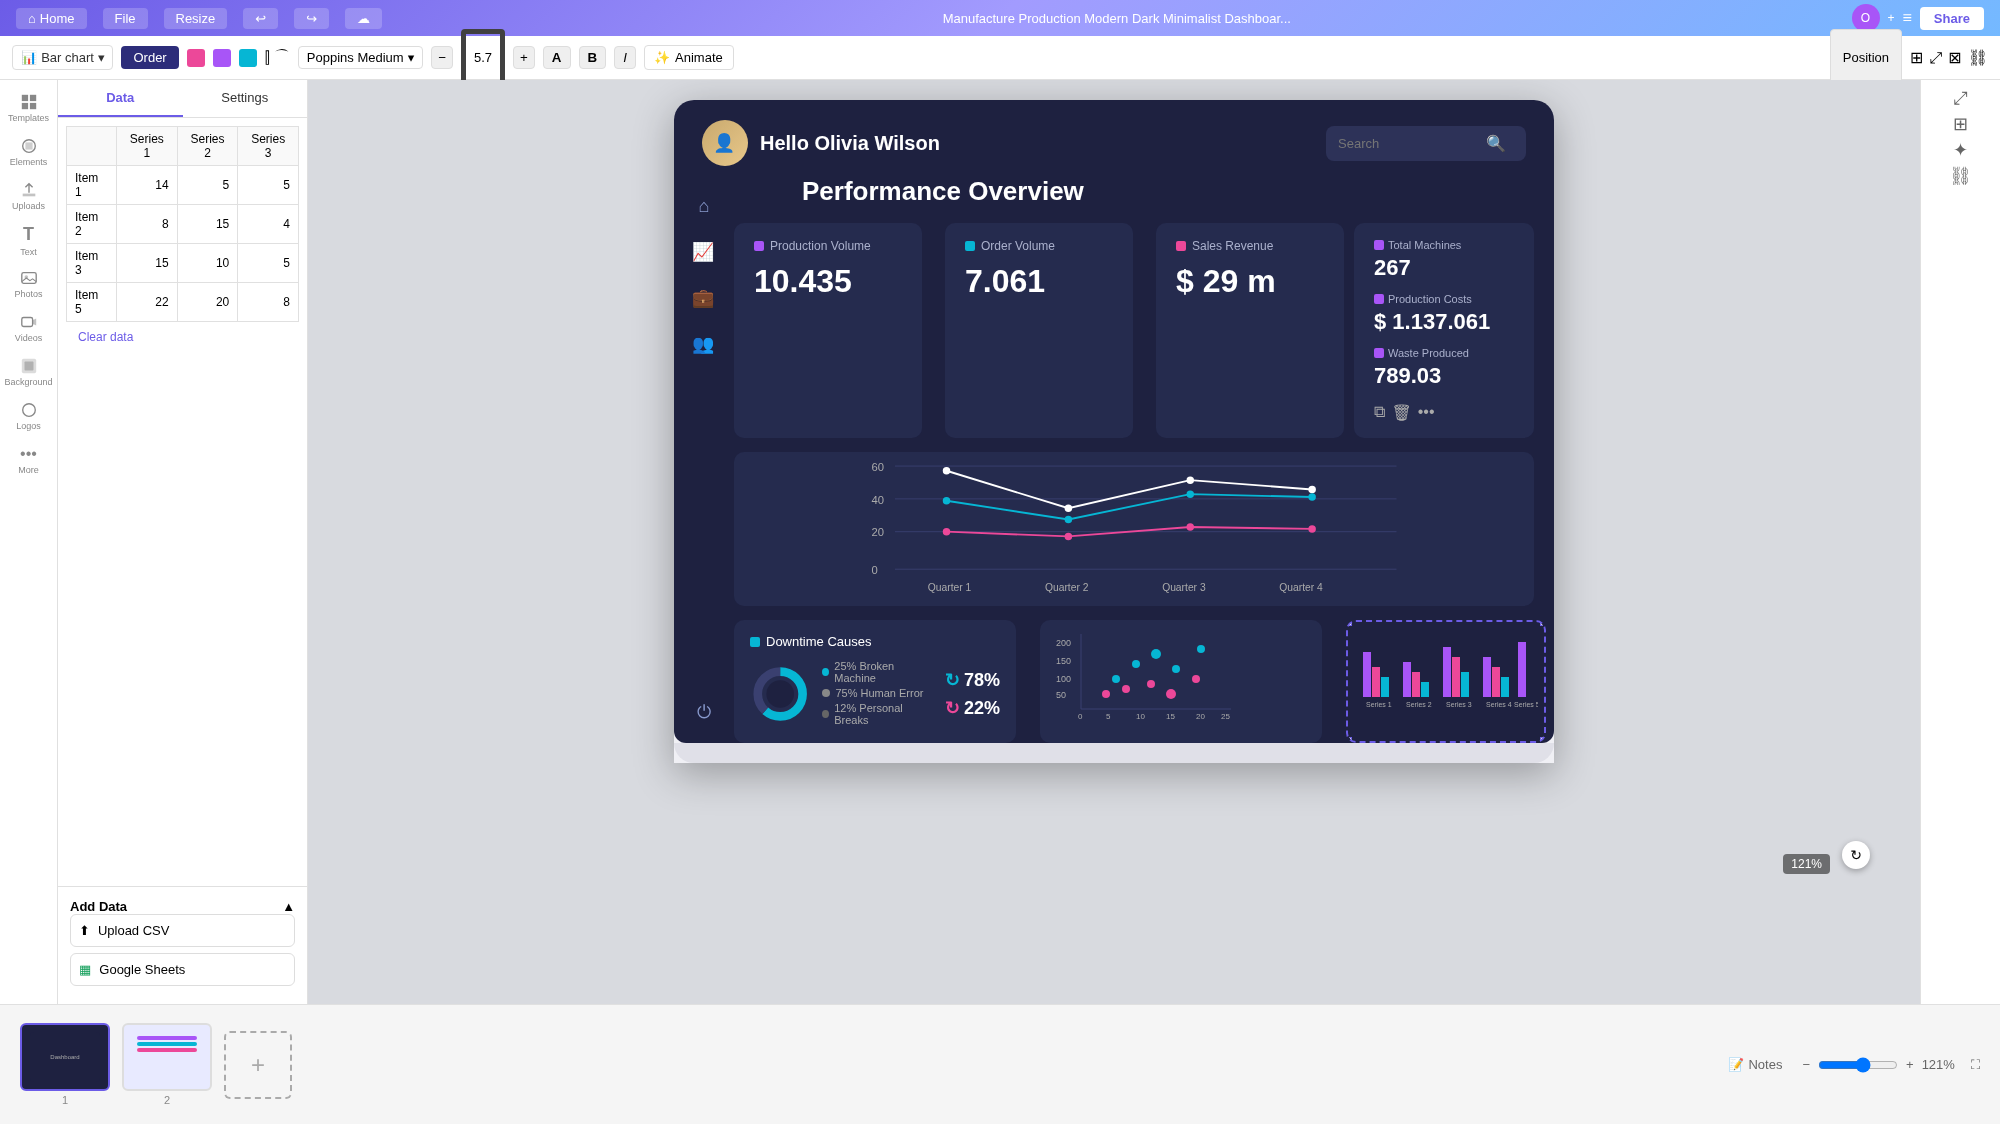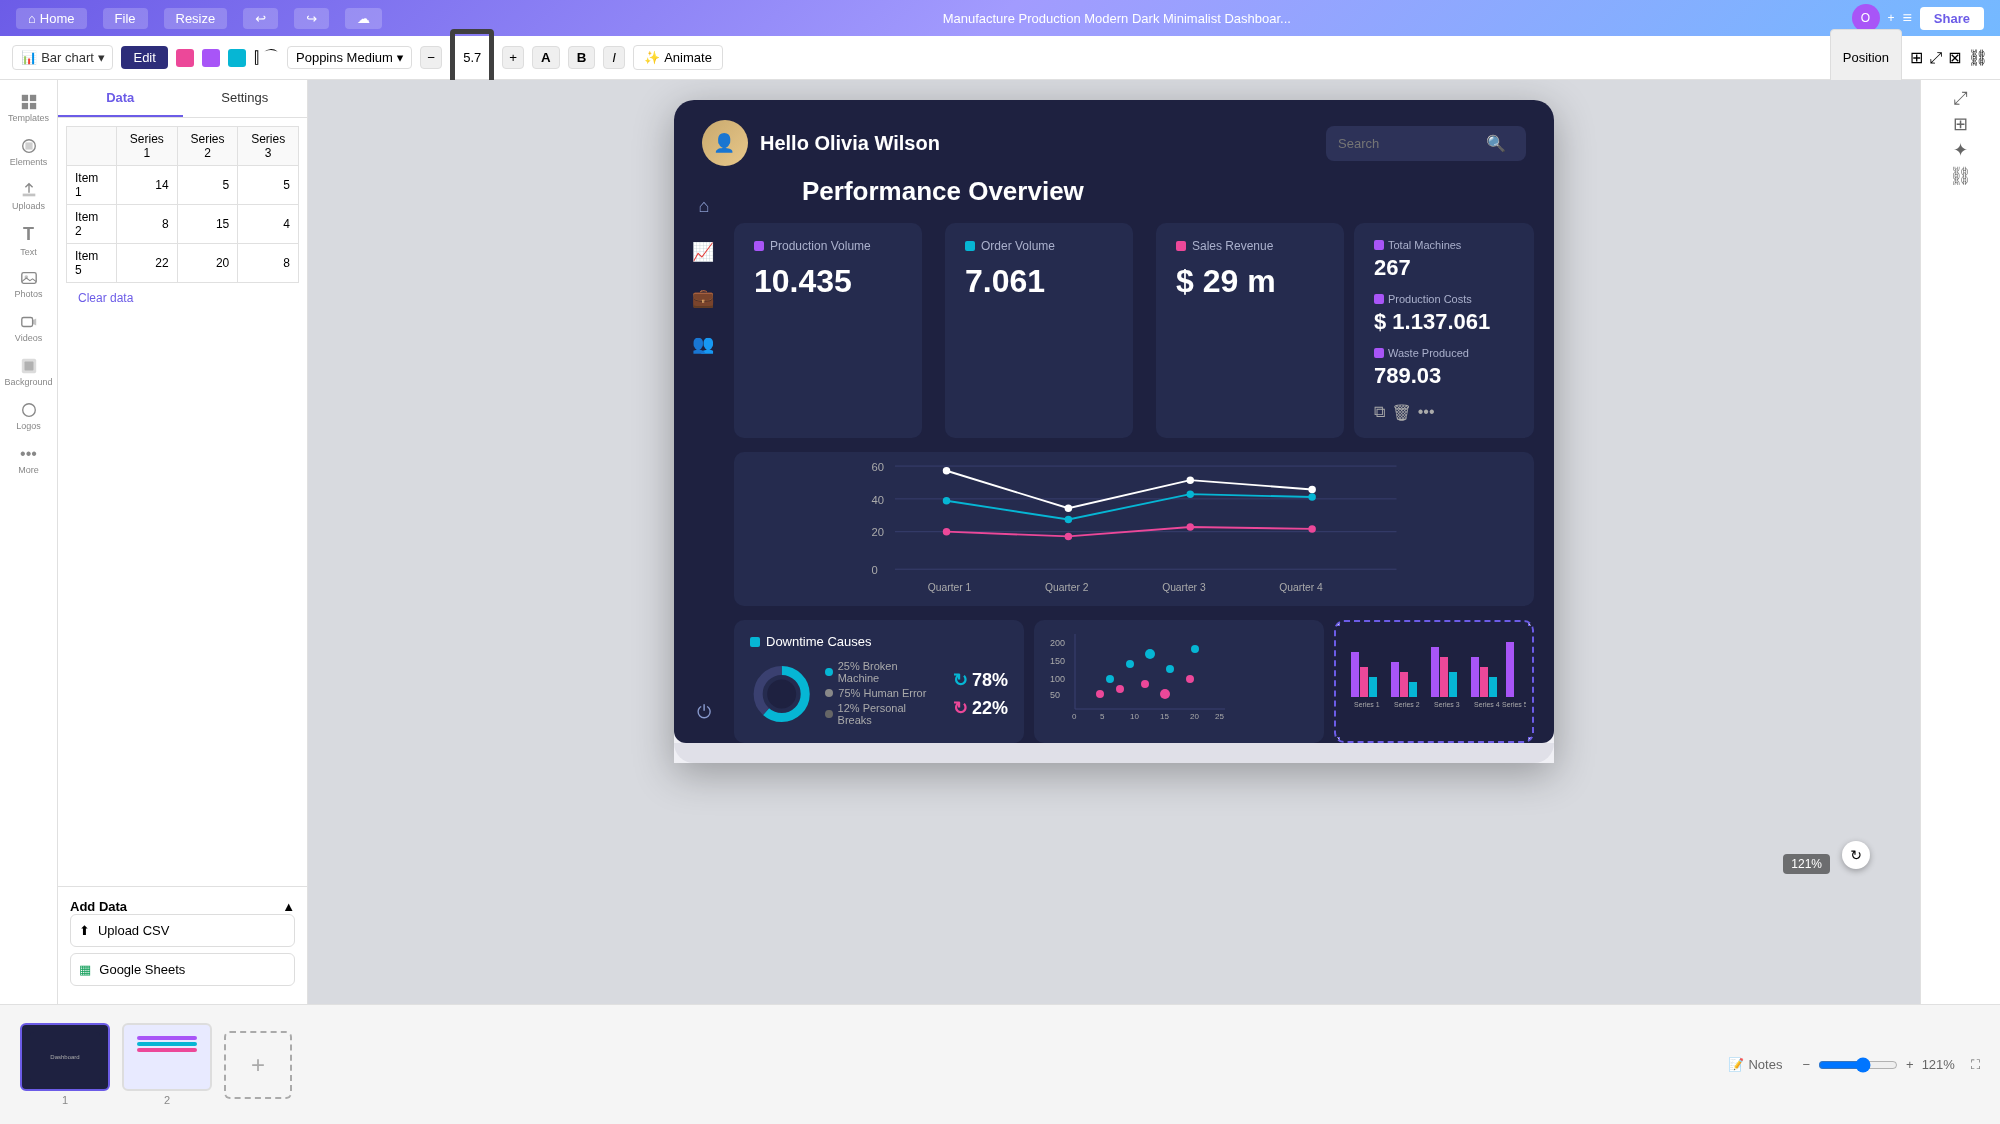--- a/index.html
+++ b/index.html
@@ -390,21 +390,21 @@
   </div>
 </div>
 
 <div class="toolbar">
   <div class="toolbar-left">
     <div class="toolbar-item">
       <span>📊</span>
       <span>Bar chart</span>
       <span>▾</span>
     </div>
-    <button class="toolbar-edit">Edit</button>
+    <button class="toolbar-edit">Order</button>
     <div class="color-box" style="background:#ec4899;"></div>
     <div class="color-box" style="background:#a855f7;"></div>
     <div class="color-box" style="background:#06b6d4;"></div>
     <div style="display:flex;gap:4px;align-items:center;">
       <span style="font-size:16px;cursor:pointer;">⫿</span>
       <span style="font-size:16px;cursor:pointer;">⌒</span>
     </div>
     <div class="font-selector">
       <span>Poppins Medium</span>
       <span>▾</span>
@@ -513,20 +513,26 @@
               <td>Item 1</td>
               <td>14</td>
               <td>5</td>
               <td>5</td>
             </tr>
             <tr>
               <td>Item 2</td>
               <td>8</td>
               <td>15</td>
               <td>4</td>
+            </tr>
+            <tr>
+              <td>Item 3</td>
+              <td>15</td>
+              <td>10</td>
+              <td>5</td>
             </tr>
             <tr>
               <td>Item 5</td>
               <td>22</td>
               <td>20</td>
               <td>8</td>
             </tr>
           </tbody>
       </table>
       <div class="clear-data">Clear data</div>
@@ -664,21 +670,21 @@
                   <circle cx="490" cy="82" r="4" fill="#ec4899"></circle>
 
                   <text x="80" y="148" fill="#aaa" font-size="11">Quarter 1</text>
                   <text x="205" y="148" fill="#aaa" font-size="11">Quarter 2</text>
                   <text x="330" y="148" fill="#aaa" font-size="11">Quarter 3</text>
                   <text x="455" y="148" fill="#aaa" font-size="11">Quarter 4</text>
                 </svg>
               </div>
             </div>
 
-            <div style="display:flex;gap:10px;padding-right:20px;">
+            <div style="display:flex;gap:24px;padding-right:8px;">
 
               <div class="downtime-card">
                 <div style="display:flex;align-items:center;gap:6px;margin-bottom:10px;">
                   <div class="stat-dot" style="background:#06b6d4;"></div>
                   <span style="color:white;font-size:13px;">Downtime Causes</span>
                 </div>
                 <div class="donut-section">
 
                   <svg width="70" height="70" viewBox="0 0 70 70">
                     <circle cx="35" cy="35" r="26" fill="none" stroke="#06b6d4" stroke-width="10" stroke-dasharray="100 64" stroke-dashoffset="0" transform="rotate(-90 35 35)"></circle>

